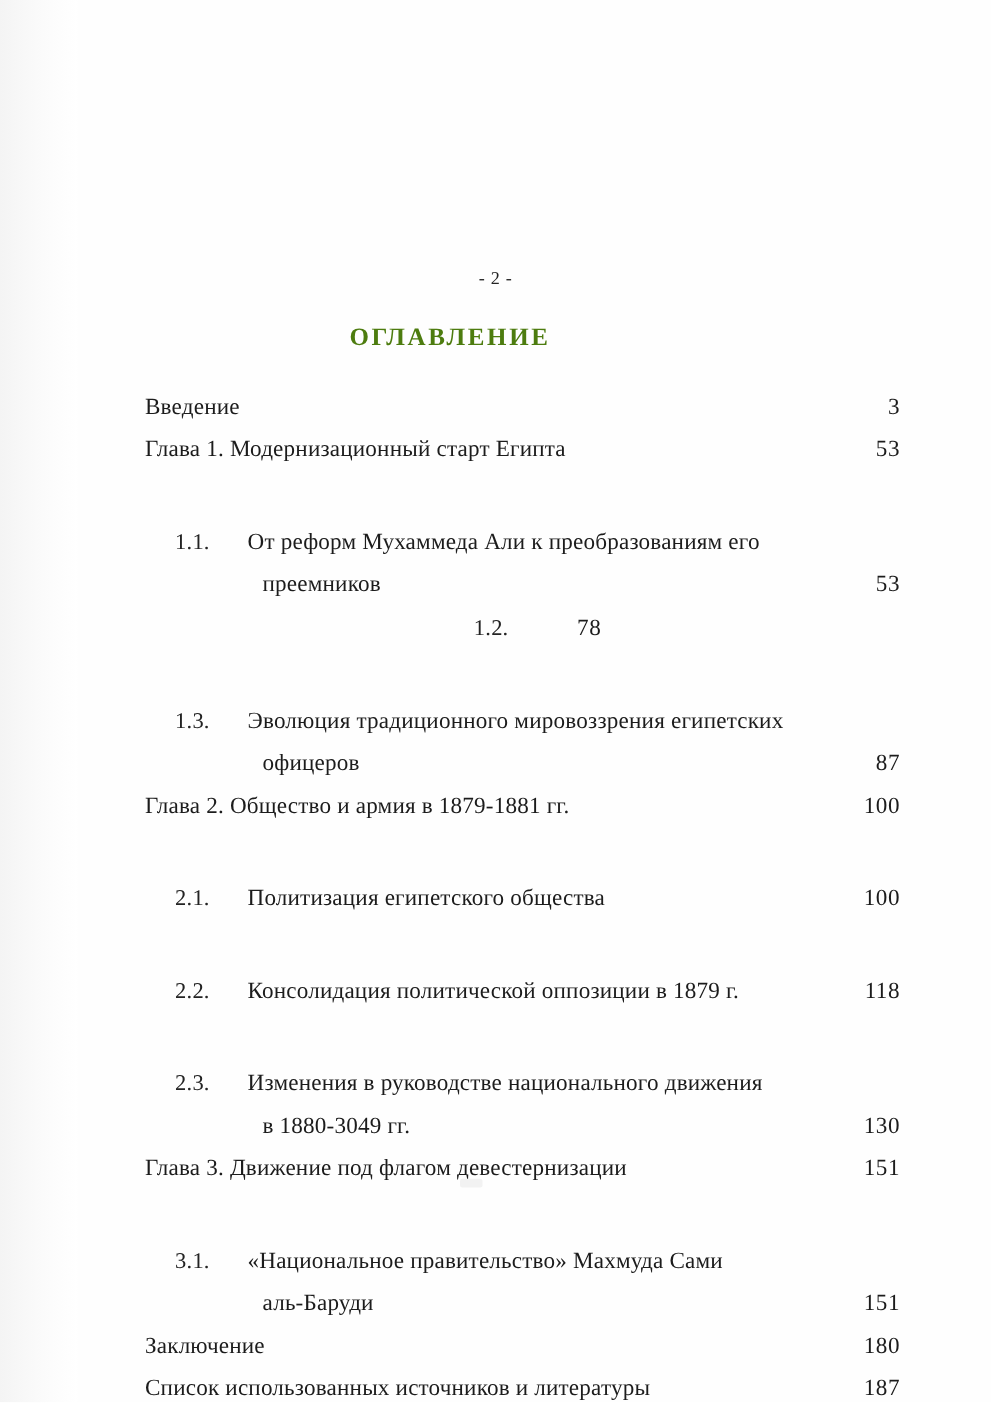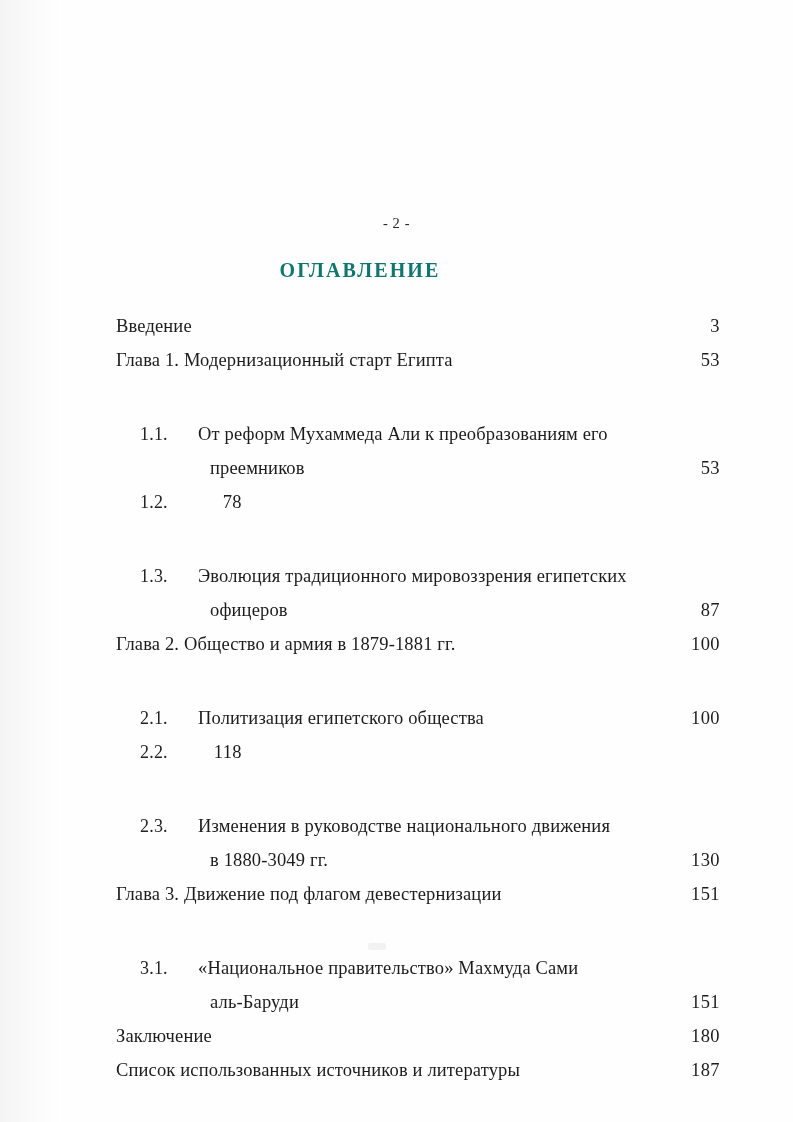--- a/index.html
+++ b/index.html
@@ -44,37 +44,38 @@
   }
 
   .doc-title {
     position: absolute;
     top: 246px;
     left: 0;
     width: 720px;
     text-align: center;
     font-size: 20px;
     letter-spacing: 2.1px;
-    color: #0f766e;
+    color: #4d7c0f;
   }
 
   .toc {
     position: absolute;
     top: 309px;
     left: 112px;
     width: 608px;
   }
 
   .toc-row {
     position: relative;
     display: flex;
     align-items: baseline;
     font-size: 18.5px;
     line-height: 34px;
     color: #1c1c1c;
+    justify-content: center;
   }
 
   .toc-row.level-top .entry-text {
     padding-left: 4px;
     letter-spacing: 0.15px;
   }
 
   
   .toc-row.level-sub .entry-num {
     flex: 0 0 auto;
@@ -171,20 +172,21 @@
         <span class="entry-text">Глава 2. Общество и армия в 1879-1881 гг.</span>
         <span class="entry-page">100</span>
       </div>
       <div class="toc-row level-sub">
         <span class="entry-num">2.1.</span>
         <span class="entry-text">Политизация египетского общества</span>
         <span class="entry-page">100</span>
       </div>
       <div class="toc-row level-sub">
         <span class="entry-num">2.2.</span>
+        <span class="entry-text">Консолидация политической оппозиции в 1879 г.</span>
         <span class="entry-page">118</span>
       </div>
       <div class="toc-row level-sub">
         <span class="entry-num">2.3.</span>
         <span class="entry-text">Изменения в руководстве национального движения</span>
         <span class="entry-page"></span>
       </div>
       <div class="toc-row level-cont">
         <span class="entry-text">в 1880-3049 гг.</span>
         <span class="entry-page">130</span>

